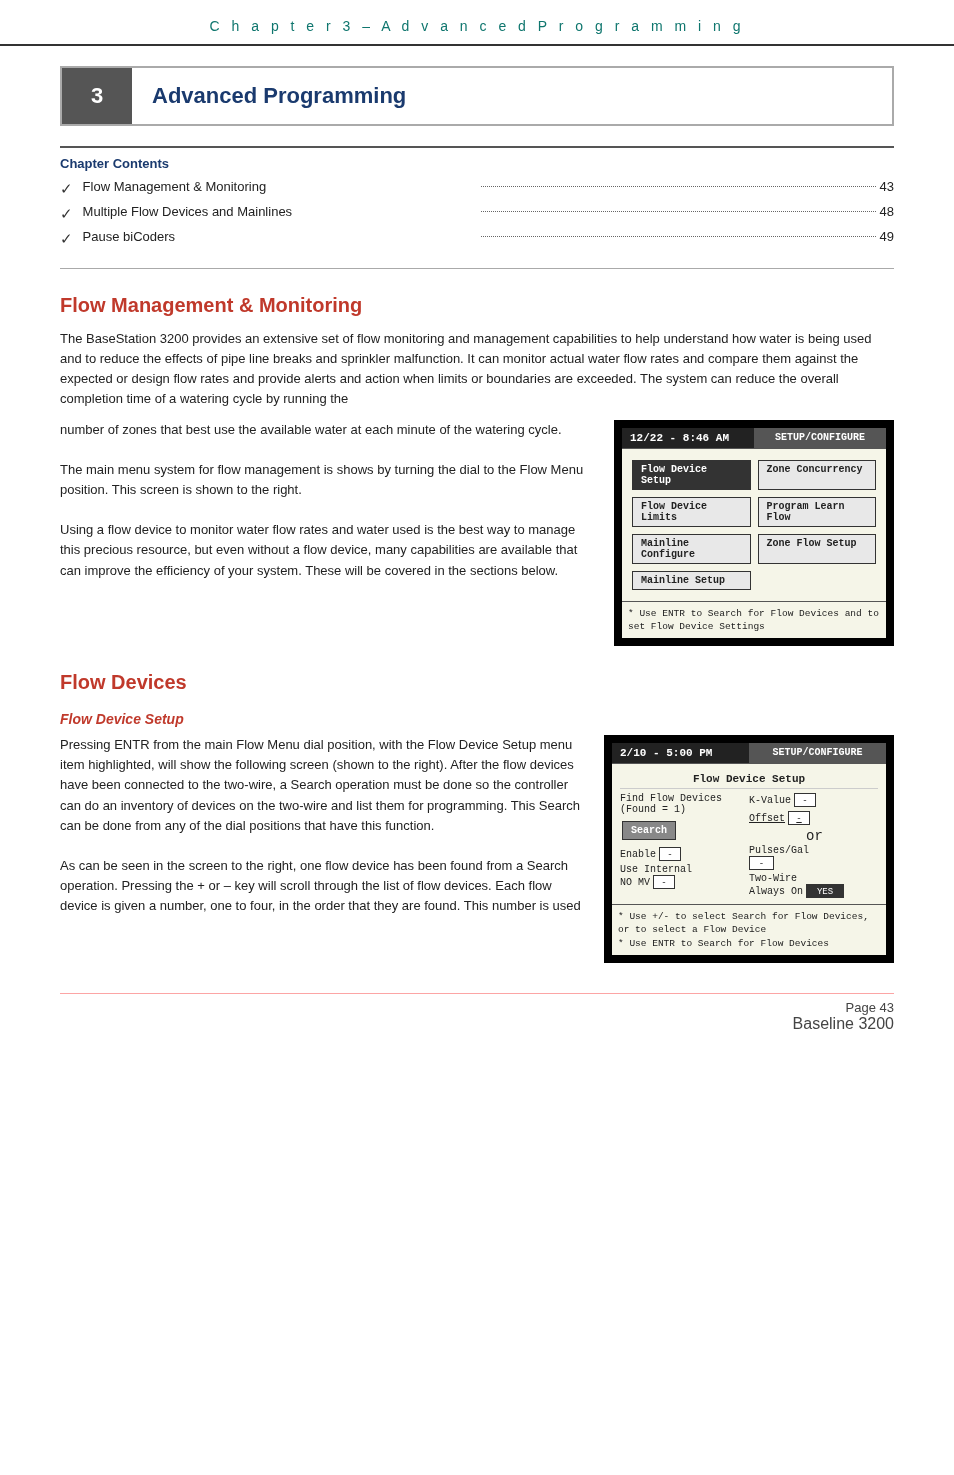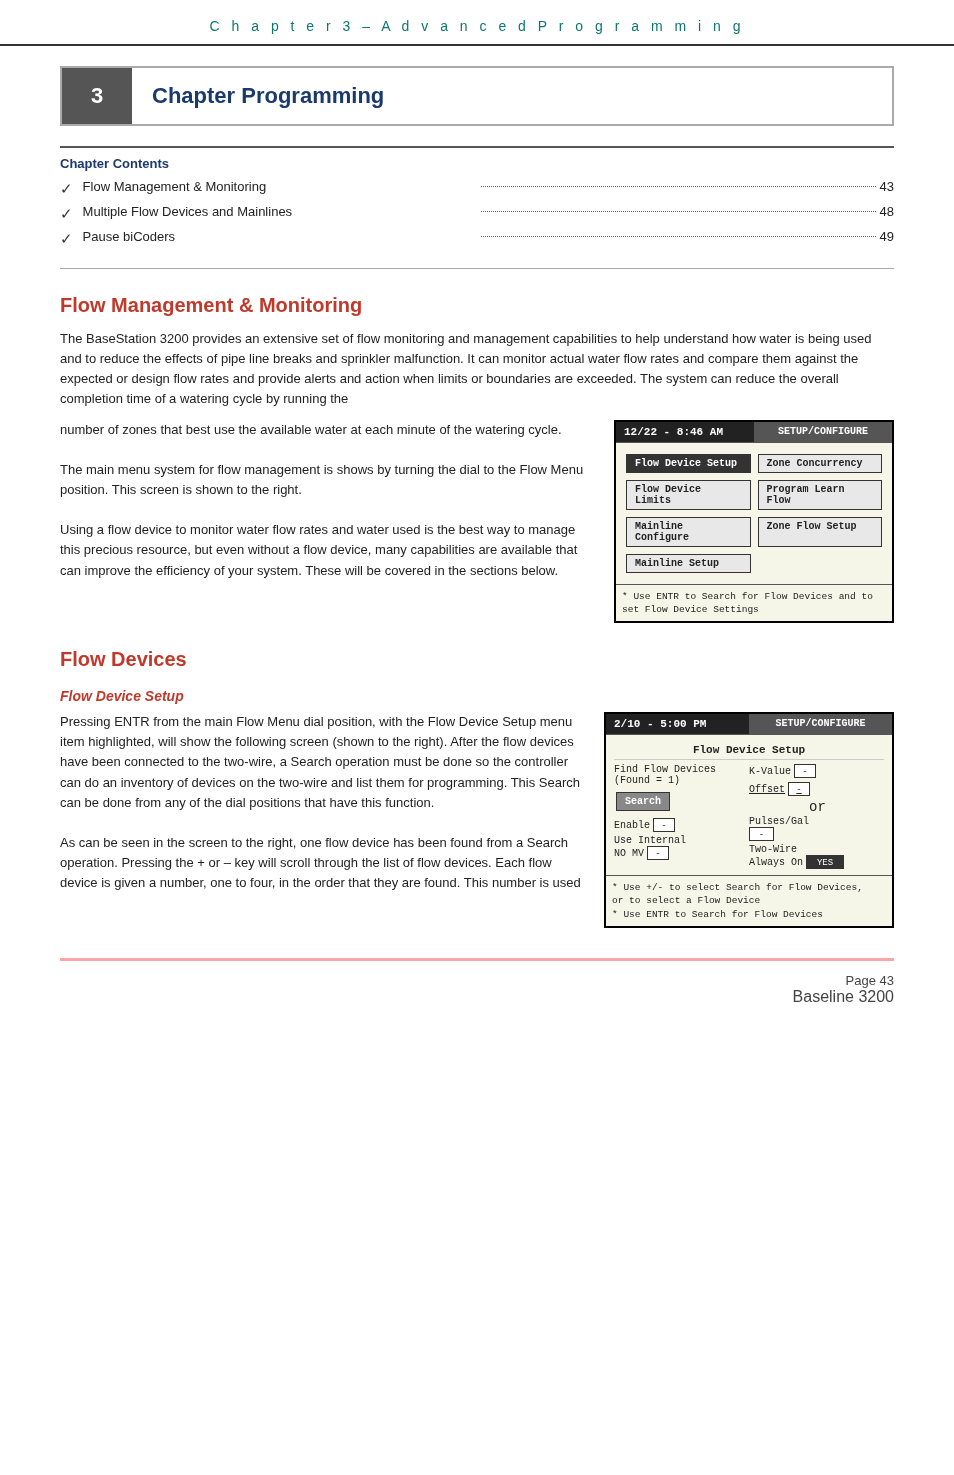--- a/index.html
+++ b/index.html
@@ -133,21 +133,21 @@
       flex: 1;
       font-size: 13px;
       line-height: 1.55;
     }
     .two-col .screen-col {
       flex: 0 0 280px;
     }
 
     
     .device-screen {
-      border: 2px solid #000000;
+      border: 8px solid #000000;
       background: #f5f5e8;
       font-family: 'Courier New', monospace;
       font-size: 11px;
     }
     .device-header {
       display: flex;
       border-bottom: 1px solid #555;
     }
     .device-time {
       background: #222;
@@ -221,23 +221,23 @@
       text-align: center;
       font-weight: bold;
       font-size: 11px;
       margin: 3px 0;
       border-bottom: 1px solid #ccc;
       padding-bottom: 3px;
     }
 
     
     .page-footer {
-      border-top: 3px solid #fca5a5;
+      border-top: 1px solid #fca5a5;
       margin: 30px 60px 0;
-      padding-top: 12px;
+      padding-top: 6px;
       display: flex;
       justify-content: flex-end;
       flex-direction: column;
       align-items: flex-end;
     }
     .page-num {
       font-size: 13px;
       color: #444;
     }
     .footer-brand {
@@ -268,21 +268,21 @@
   </style>
 </head>
 <body>
 
 <div class="page-header">
   <span class="page-header-title">C h a p t e r   3   –   A d v a n c e d   P r o g r a m m i n g</span>
 </div>
 
 <div class="chapter-box">
   <div class="chapter-number">3</div>
-  <div class="chapter-title-text">Chapter Programming</div>
+  <div class="chapter-title-text">Advanced Programming</div>
 </div>
 
 <div class="contents-section">
   <div class="contents-label">Chapter Contents</div>
 
   <div class="contents-item">
     <span class="contents-check">✓</span>
     <div class="contents-row">
       <span class="contents-text">Flow Management &amp; Monitoring</span>
       <span class="contents-dots"></span>

